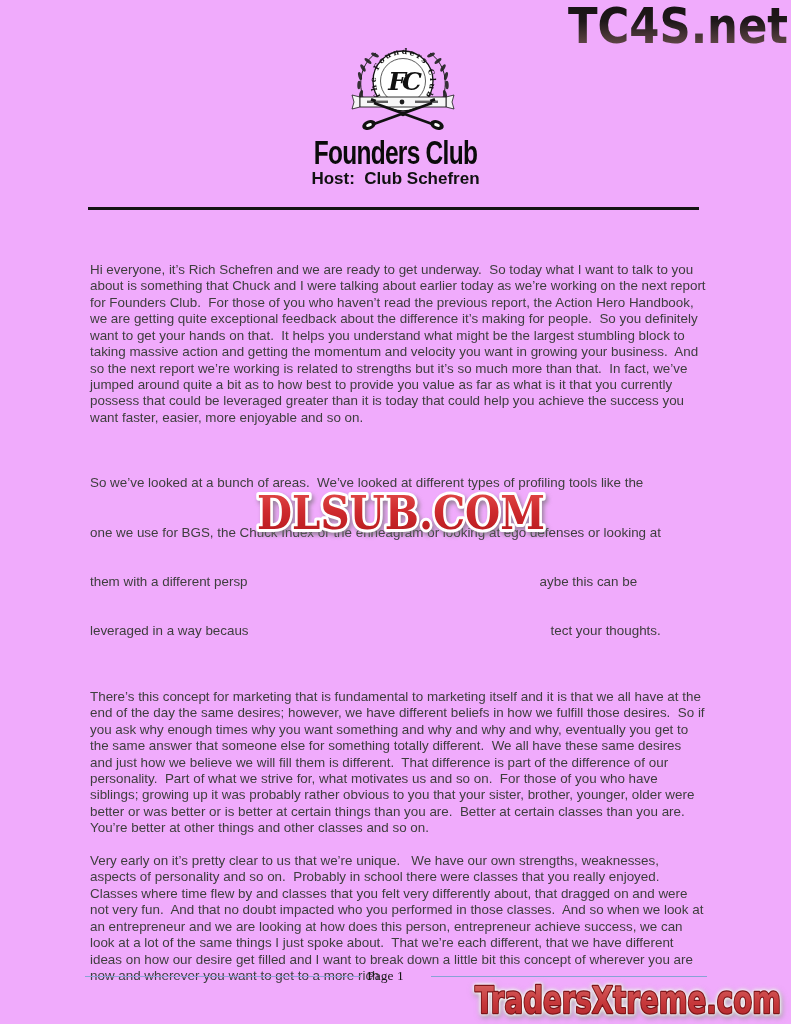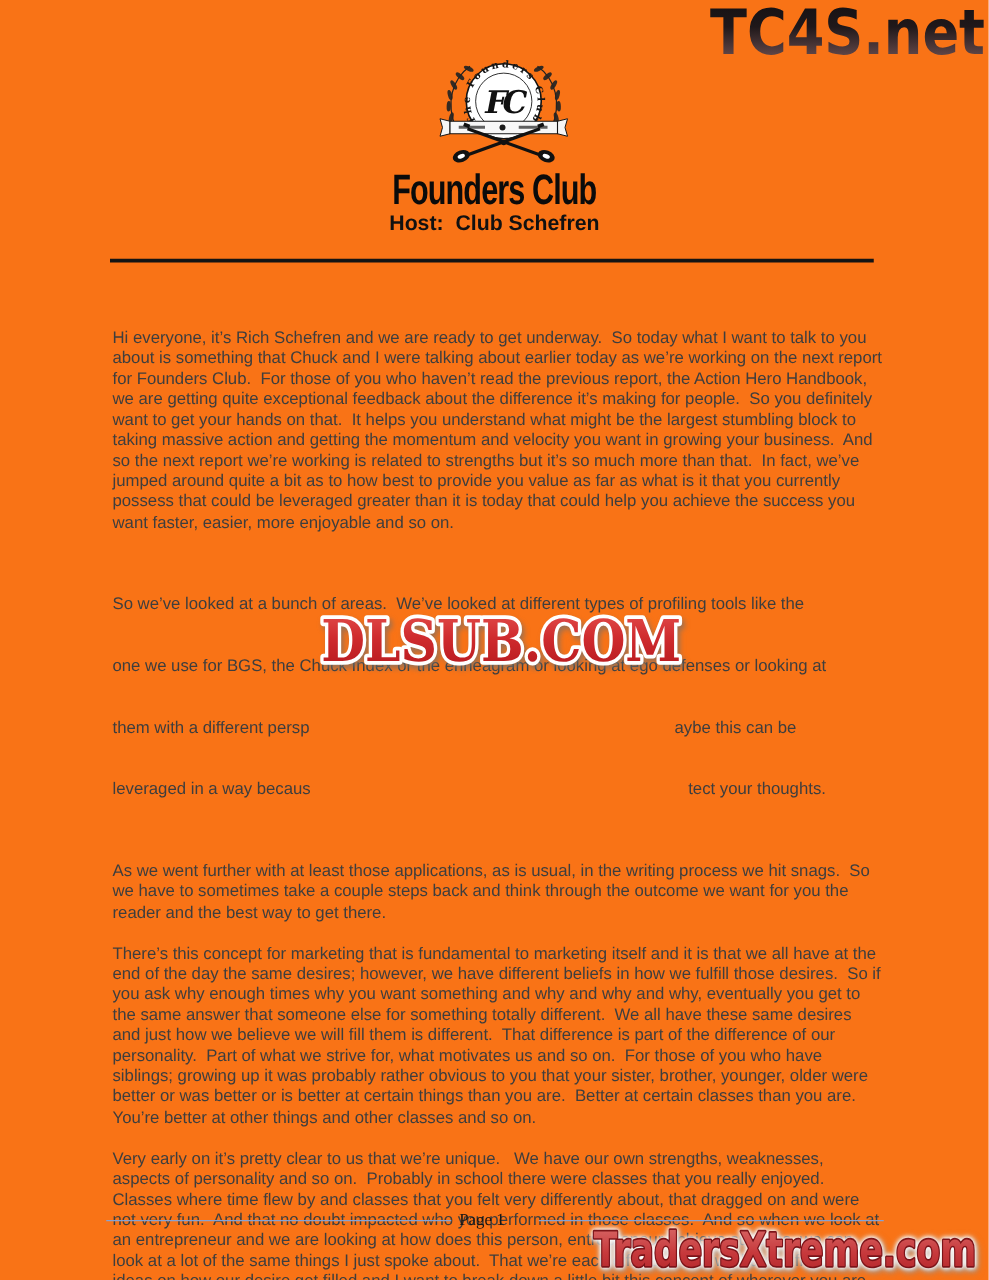--- a/index.html
+++ b/index.html
@@ -1,19 +1,19 @@
 <!DOCTYPE html>
 <html><head>
 <meta charset="utf-8">
 <style>
   html,body{margin:0;padding:0;background:#ffffff;}
   .page{
     position:relative;
     width:791px;height:1024px;
-    background:#f97316;
+    background:#f0abfc;
     overflow:hidden;
     font-family:"Liberation Sans", sans-serif;
   }
   
   .tc4s{position:absolute;top:0;right:1px;width:226px;height:50px;}
   
   .header{position:absolute;top:40px;left:0;width:791px;text-align:center;}
   .logo{display:block;margin:0 auto;margin-left:344px;}
   .brand{
     display:inline-block;
@@ -161,21 +161,20 @@
   <div class="content">
     <p class="para">Hi everyone, it’s Rich Schefren and we are ready to get underway.  So today what I want to talk to you about is something that Chuck and I were talking about earlier today as we’re working on the next report for Founders Club.  For those of you who haven’t read the previous report, the Action Hero Handbook, we are getting quite exceptional feedback about the difference it’s making for people.  So you definitely want to get your hands on that.  It helps you understand what might be the largest stumbling block to taking massive action and getting the momentum and velocity you want in growing your business.  And so the next report we’re working is related to strengths but it’s so much more than that.  In fact, we’ve jumped around quite a bit as to how best to provide you value as far as what is it that you currently possess that could be leveraged greater than it is today that could help you achieve the success you want faster, easier, more enjoyable and so on.</p>
 
     <div class="para">
       <div class="wline">So we’ve looked at a bunch of areas.  We’ve looked at different types of profiling tools like the</div>
       <div class="wline">one we use for BGS, the Chuck Index or the enneagram or looking at ego defenses or looking at</div>
       <div class="wline"><span>them with a different persp</span><span class="gap3"></span><span>aybe this can be</span></div>
       <div class="wline"><span>leveraged in a way becaus</span><span class="gap4"></span><span>tect your thoughts.</span></div>
     </div>
 
-    <p class="para">As we went further with at least those applications, as is usual, in the writing process we hit snags.  So we have to sometimes take a couple steps back and think through the outcome we want for you the reader and the best way to get there.</p>
     <p class="para">There’s this concept for marketing that is fundamental to marketing itself and it is that we all have at the end of the day the same desires; however, we have different beliefs in how we fulfill those desires.  So if you ask why enough times why you want something and why and why and why, eventually you get to the same answer that someone else for something totally different.  We all have these same desires and just how we believe we will fill them is different.  That difference is part of the difference of our personality.  Part of what we strive for, what motivates us and so on.  For those of you who have siblings; growing up it was probably rather obvious to you that your sister, brother, younger, older were better or was better or is better at certain things than you are.  Better at certain classes than you are.  You’re better at other things and other classes and so on.</p>
     <p class="para">Very early on it’s pretty clear to us that we’re unique.   We have our own strengths, weaknesses, aspects of personality and so on.  Probably in school there were classes that you really enjoyed.  Classes where time flew by and classes that you felt very differently about, that dragged on and were not very fun.  And that no doubt impacted who you performed in those classes.  And so when we look at an entrepreneur and we are looking at how does this person, entrepreneur achieve success, we can look at a lot of the same things I just spoke about.  That we’re each different, that we have different ideas on how our desire get filled and I want to break down a little bit this concept of wherever you are now and wherever you want to get to a more rich</p>
   </div>
 
   <svg class="dlsub" viewBox="0 0 302 54">
     <defs>
       <linearGradient id="redgrad1" x1="0" y1="0" x2="0" y2="1">
         <stop offset="0%" stop-color="#e5504e"></stop>
         <stop offset="45%" stop-color="#cf2b2e"></stop>
         <stop offset="100%" stop-color="#b3161c"></stop>

